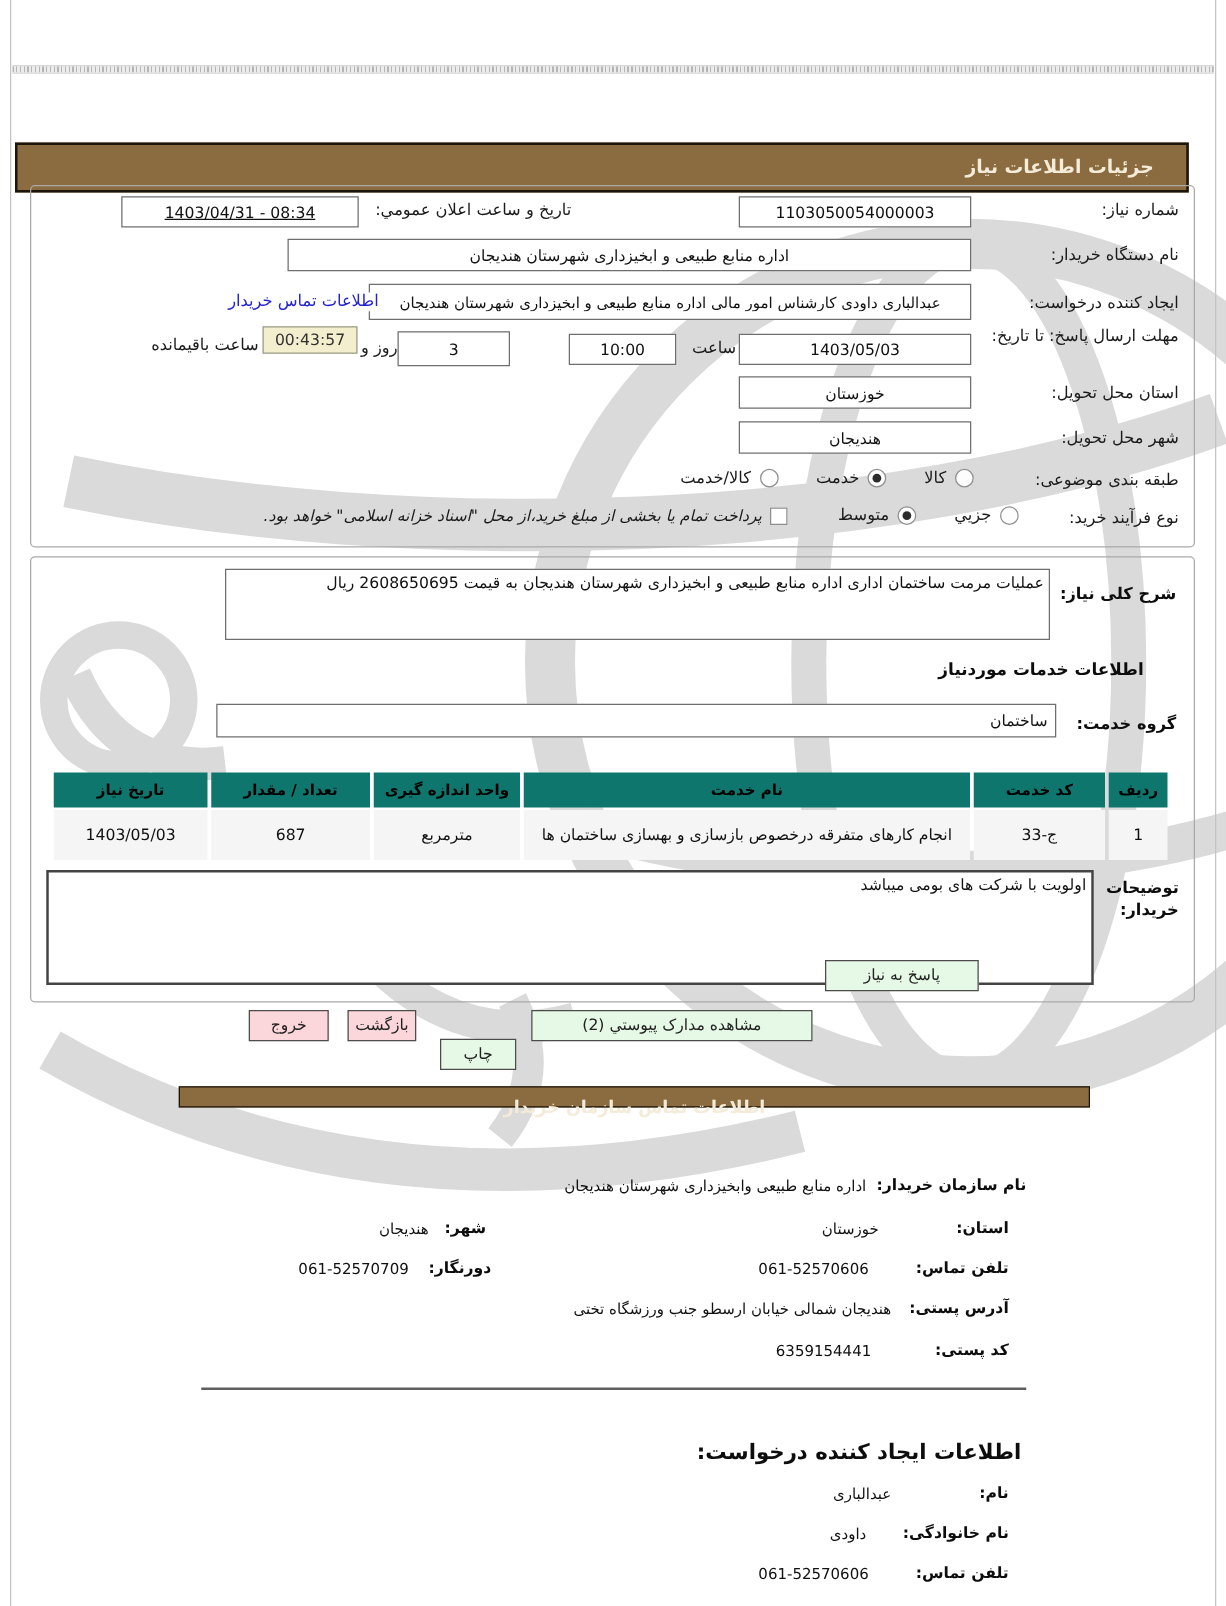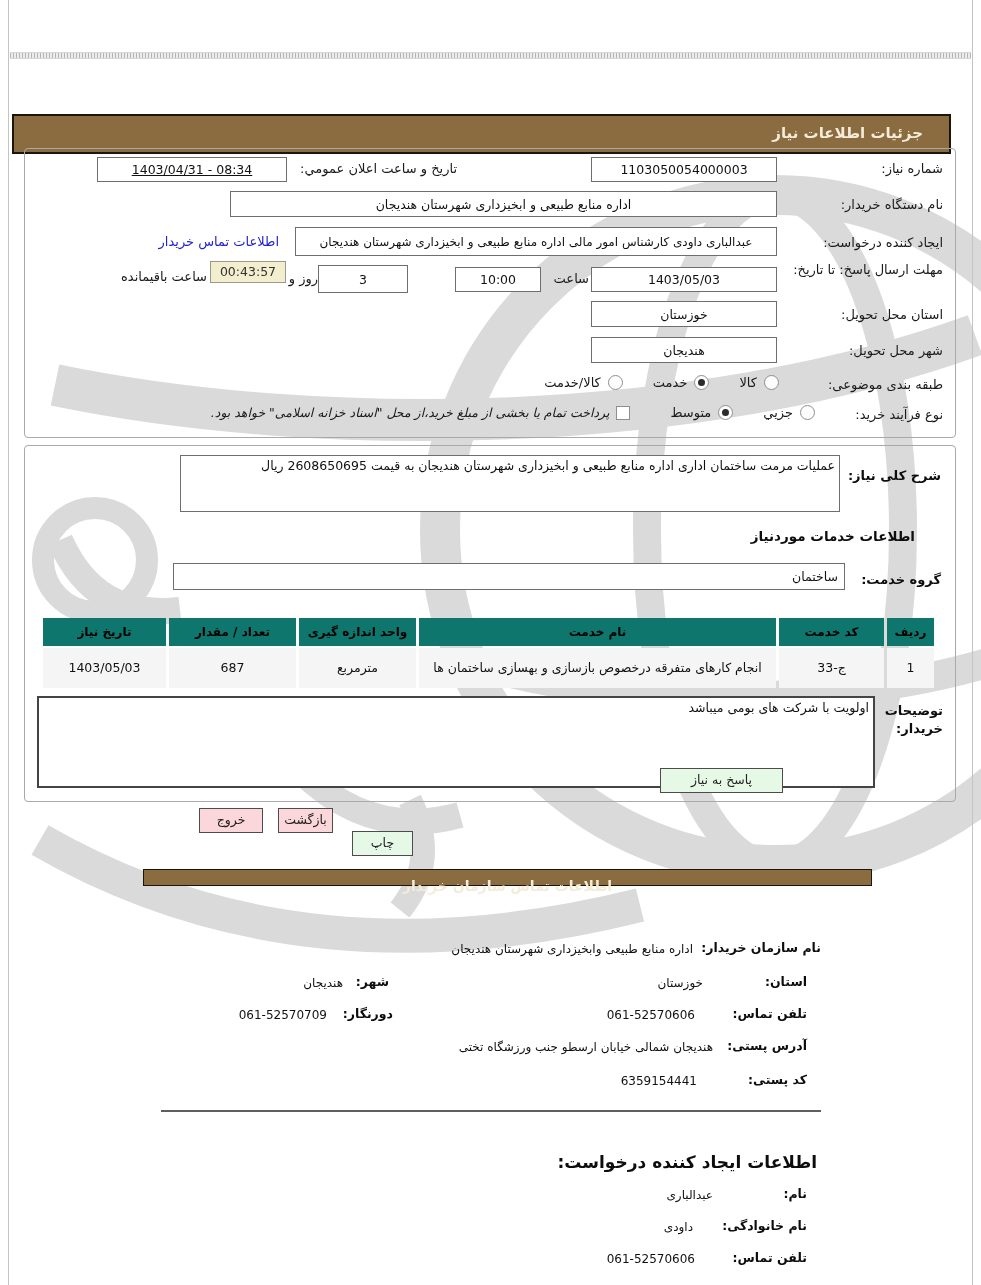--- a/index.html
+++ b/index.html
@@ -84,21 +84,21 @@
     <span class="abs lbl" style="right:12px;top:12px;">شماره نیاز:</span>
     <input class="abs ibox" style="right: 178px; top: 8px; width: 186px; height: 25px;" readonly="" value="1103050054000003">
     <span class="abs lbl" style="right:498px;top:12px;">تاریخ و ساعت اعلان عمومي:</span>
     <input class="abs ibox ltr" style="right: 668px; top: 8px; width: 190px; height: 25px; text-decoration: underline;" readonly="" value="1403/04/31 - 08:34">
 
     <span class="abs lbl" style="right:12px;top:48px;">نام دستگاه خریدار:</span>
     <input class="abs ibox" style="right: 178px; top: 42px; width: 547px; height: 26px;" readonly="" value="اداره منابع طبیعی و ابخیزداری شهرستان هندیجان">
 
     <span class="abs lbl" style="right:12px;top:86px;">ایجاد کننده درخواست:</span>
     <input class="abs ibox" style="right: 178px; top: 78px; width: 482px; height: 29px; font-size: 12px;" readonly="" value="عبدالباری داودی کارشناس امور مالی اداره منابع طبیعی و ابخیزداری شهرستان هندیجان">
-    <span class="abs link" style="right:676px;top:85px;">اطلاعات تماس خریدار</span>
+    <span class="abs link" style="right:652px;top:85px;">اطلاعات تماس خریدار</span>
 
     <span class="abs lbl wrap" style="right:12px;top:112px;width:150px;">مهلت ارسال پاسخ: تا تاریخ:</span>
     <input class="abs ibox" style="right: 178px; top: 118px; width: 186px; height: 25px;" readonly="" value="1403/05/03">
     <span class="abs lbl" style="right:366px;top:122px;">ساعت</span>
     <input class="abs ibox" style="right: 414px; top: 118px; width: 86px; height: 25px;" readonly="" value="10:00">
     <input class="abs ibox" style="right: 547px; top: 116px; width: 90px; height: 28px;" readonly="" value="3">
     <span class="abs lbl" style="right:637px;top:122px;">روز و</span>
     <span class="abs count ltr" style="right:669px;top:112px;width:76px;height:22px;">00:43:57</span>
     <span class="abs lbl" style="right:748px;top:120px;">ساعت باقیمانده</span>
 
@@ -172,20 +172,21 @@
           <td>1403/05/03</td>
         </tr>
       </tbody>
     </table>
 
     <span class="abs blbl wrap" style="right:12px;top:256px;width:82px;font-size:13px;white-space:normal;">توضیحات خریدار:</span>
     <textarea class="abs ibox" style="right: 80px; top: 250px; width: 838px; height: 92px; border-width: 2px; border-color: rgb(68, 68, 68);" readonly="">اولویت با شرکت های بومی میباشد</textarea>
   </div>
 
   <div class="btn green" style="right:198px;top:768px;width:123px;margin-left:24px;">پاسخ به نیاز</div>
+  <div class="btn green" style="right:331px;top:808px;width:225px;">مشاهده مدارک پیوستي (2)</div>
   <div class="btn green" style="right:568px;top:808px;width:61px;margin-top:23px;">چاپ</div>
   <div class="btn pink" style="right:648px;top:808px;width:55px;">بازگشت</div>
   <div class="btn pink" style="right:718px;top:808px;width:64px;">خروج</div>
 
   <div class="abs brownbar" style="left:143px;top:869px;width:729px;height:17px;border-width:1px;">
     <div style="line-height:32px;text-align:center;font-size:14px;">اطلاعات تماس سازمان خریدار</div>
   </div>
 
   <div class="abs" style="left:161px;top:930px;width:660px;height:350px;">
 

